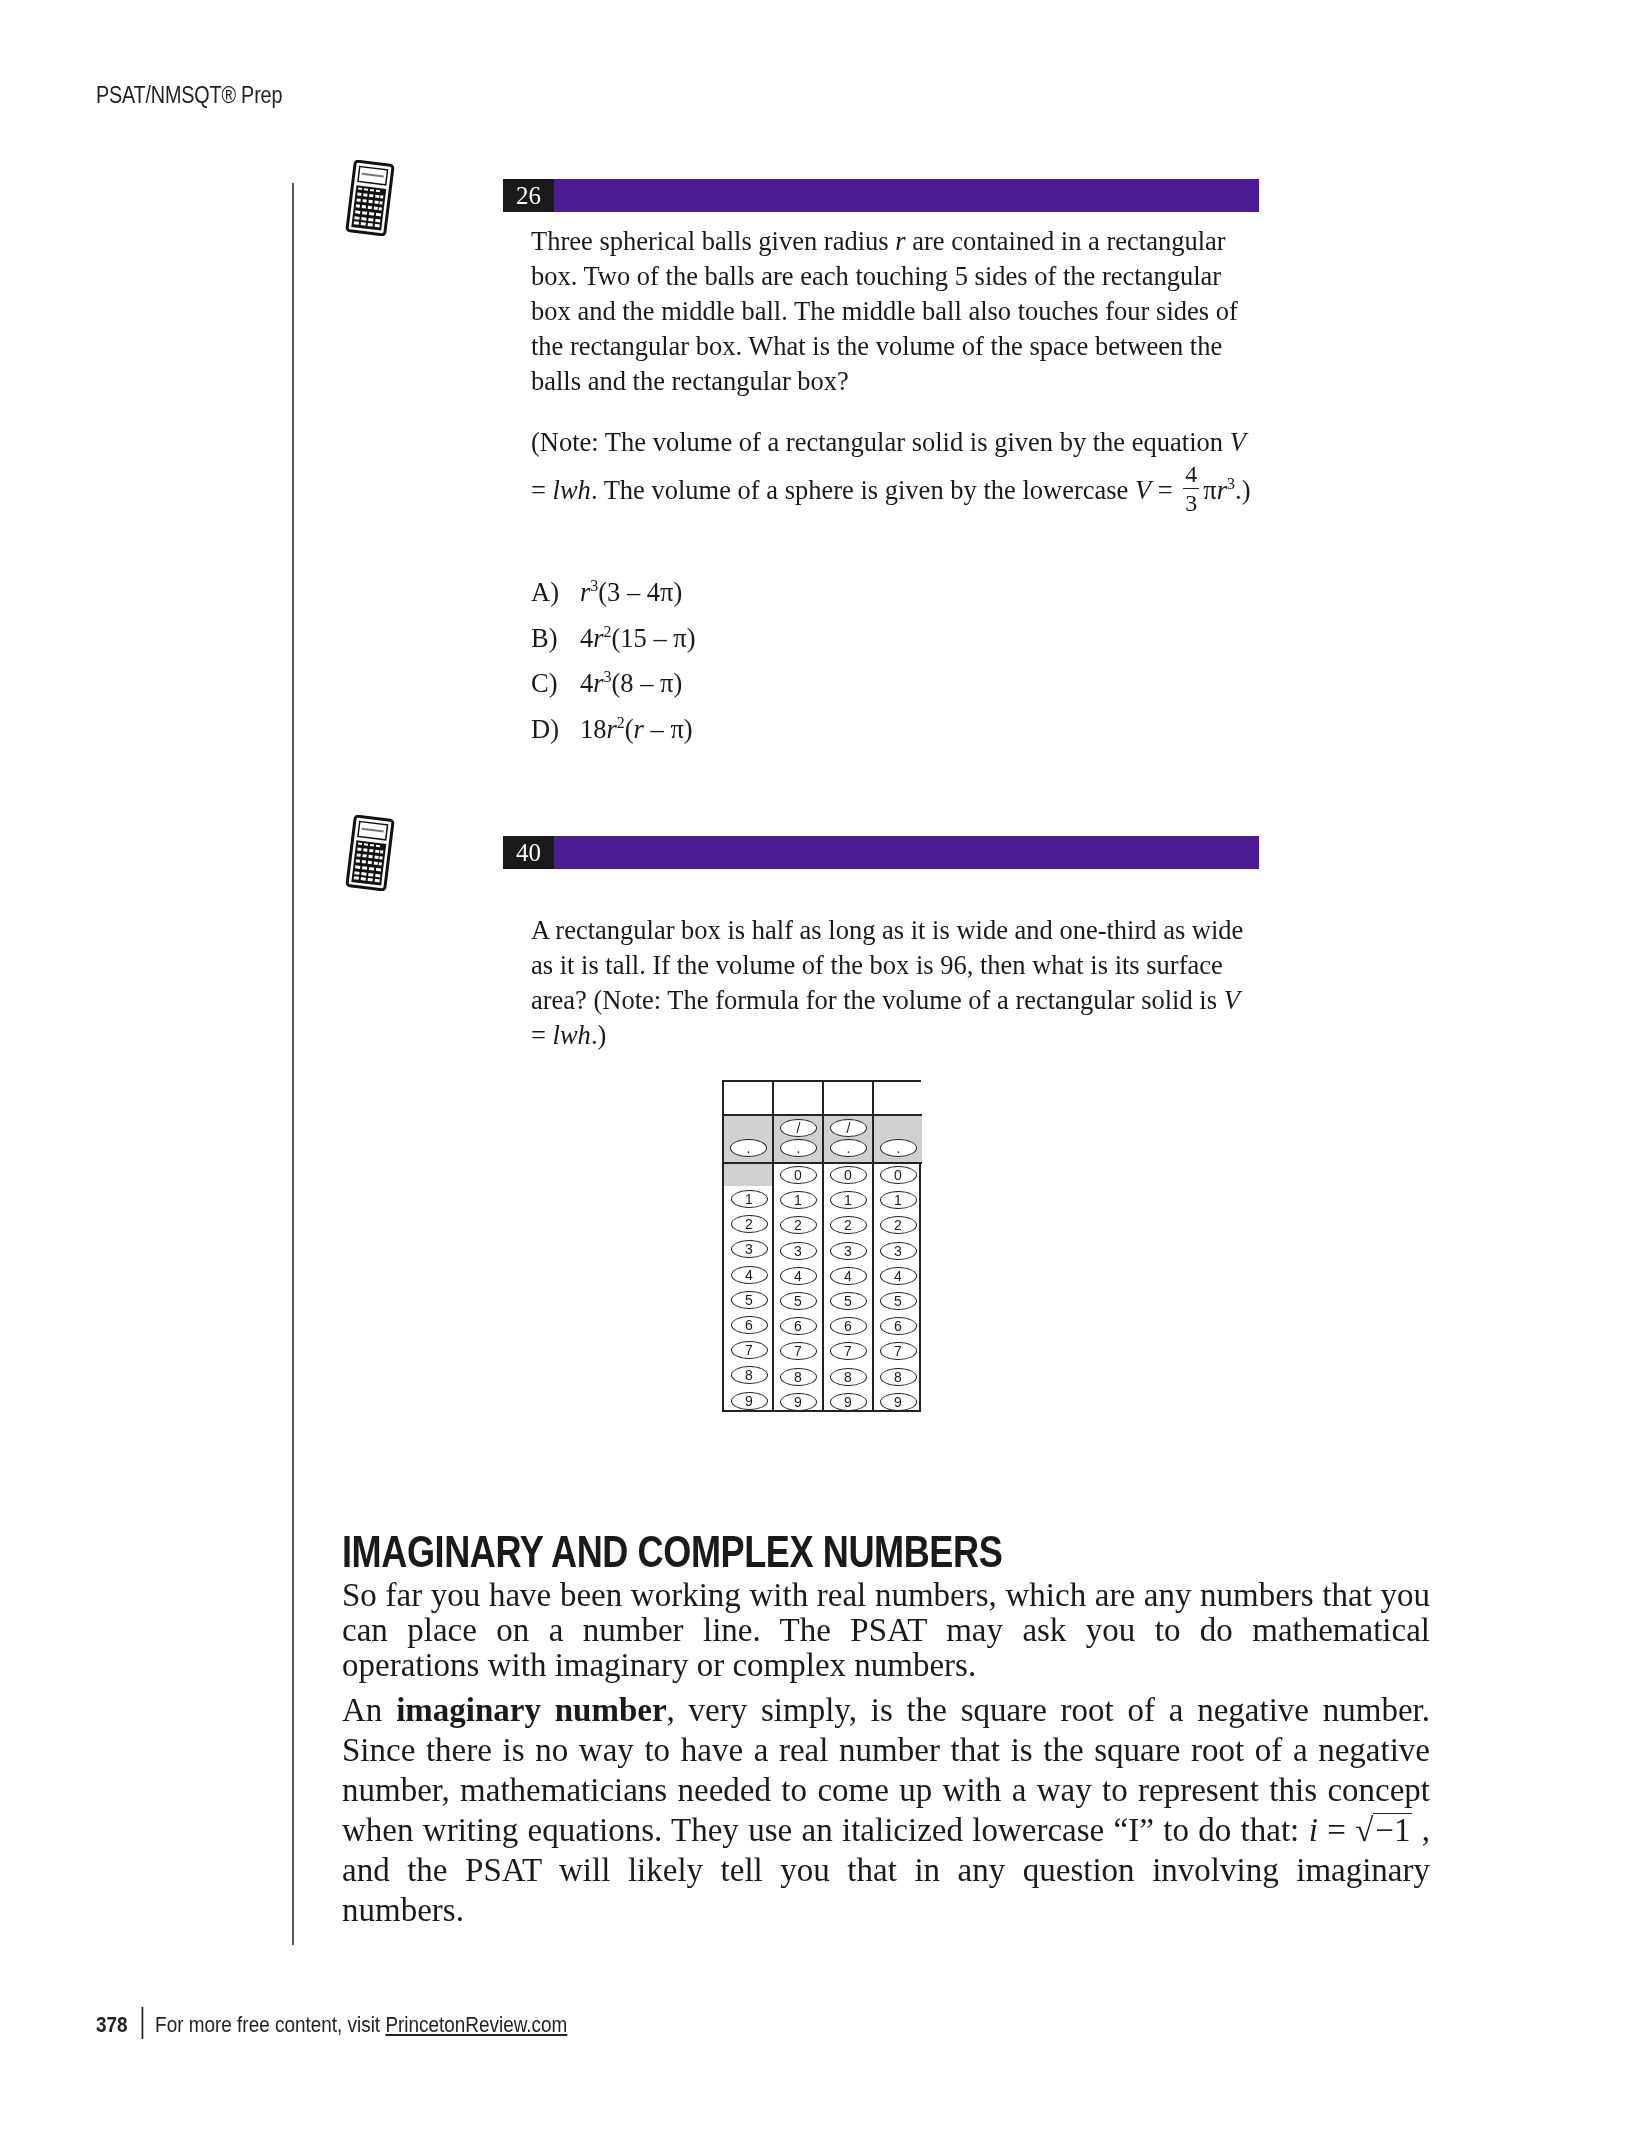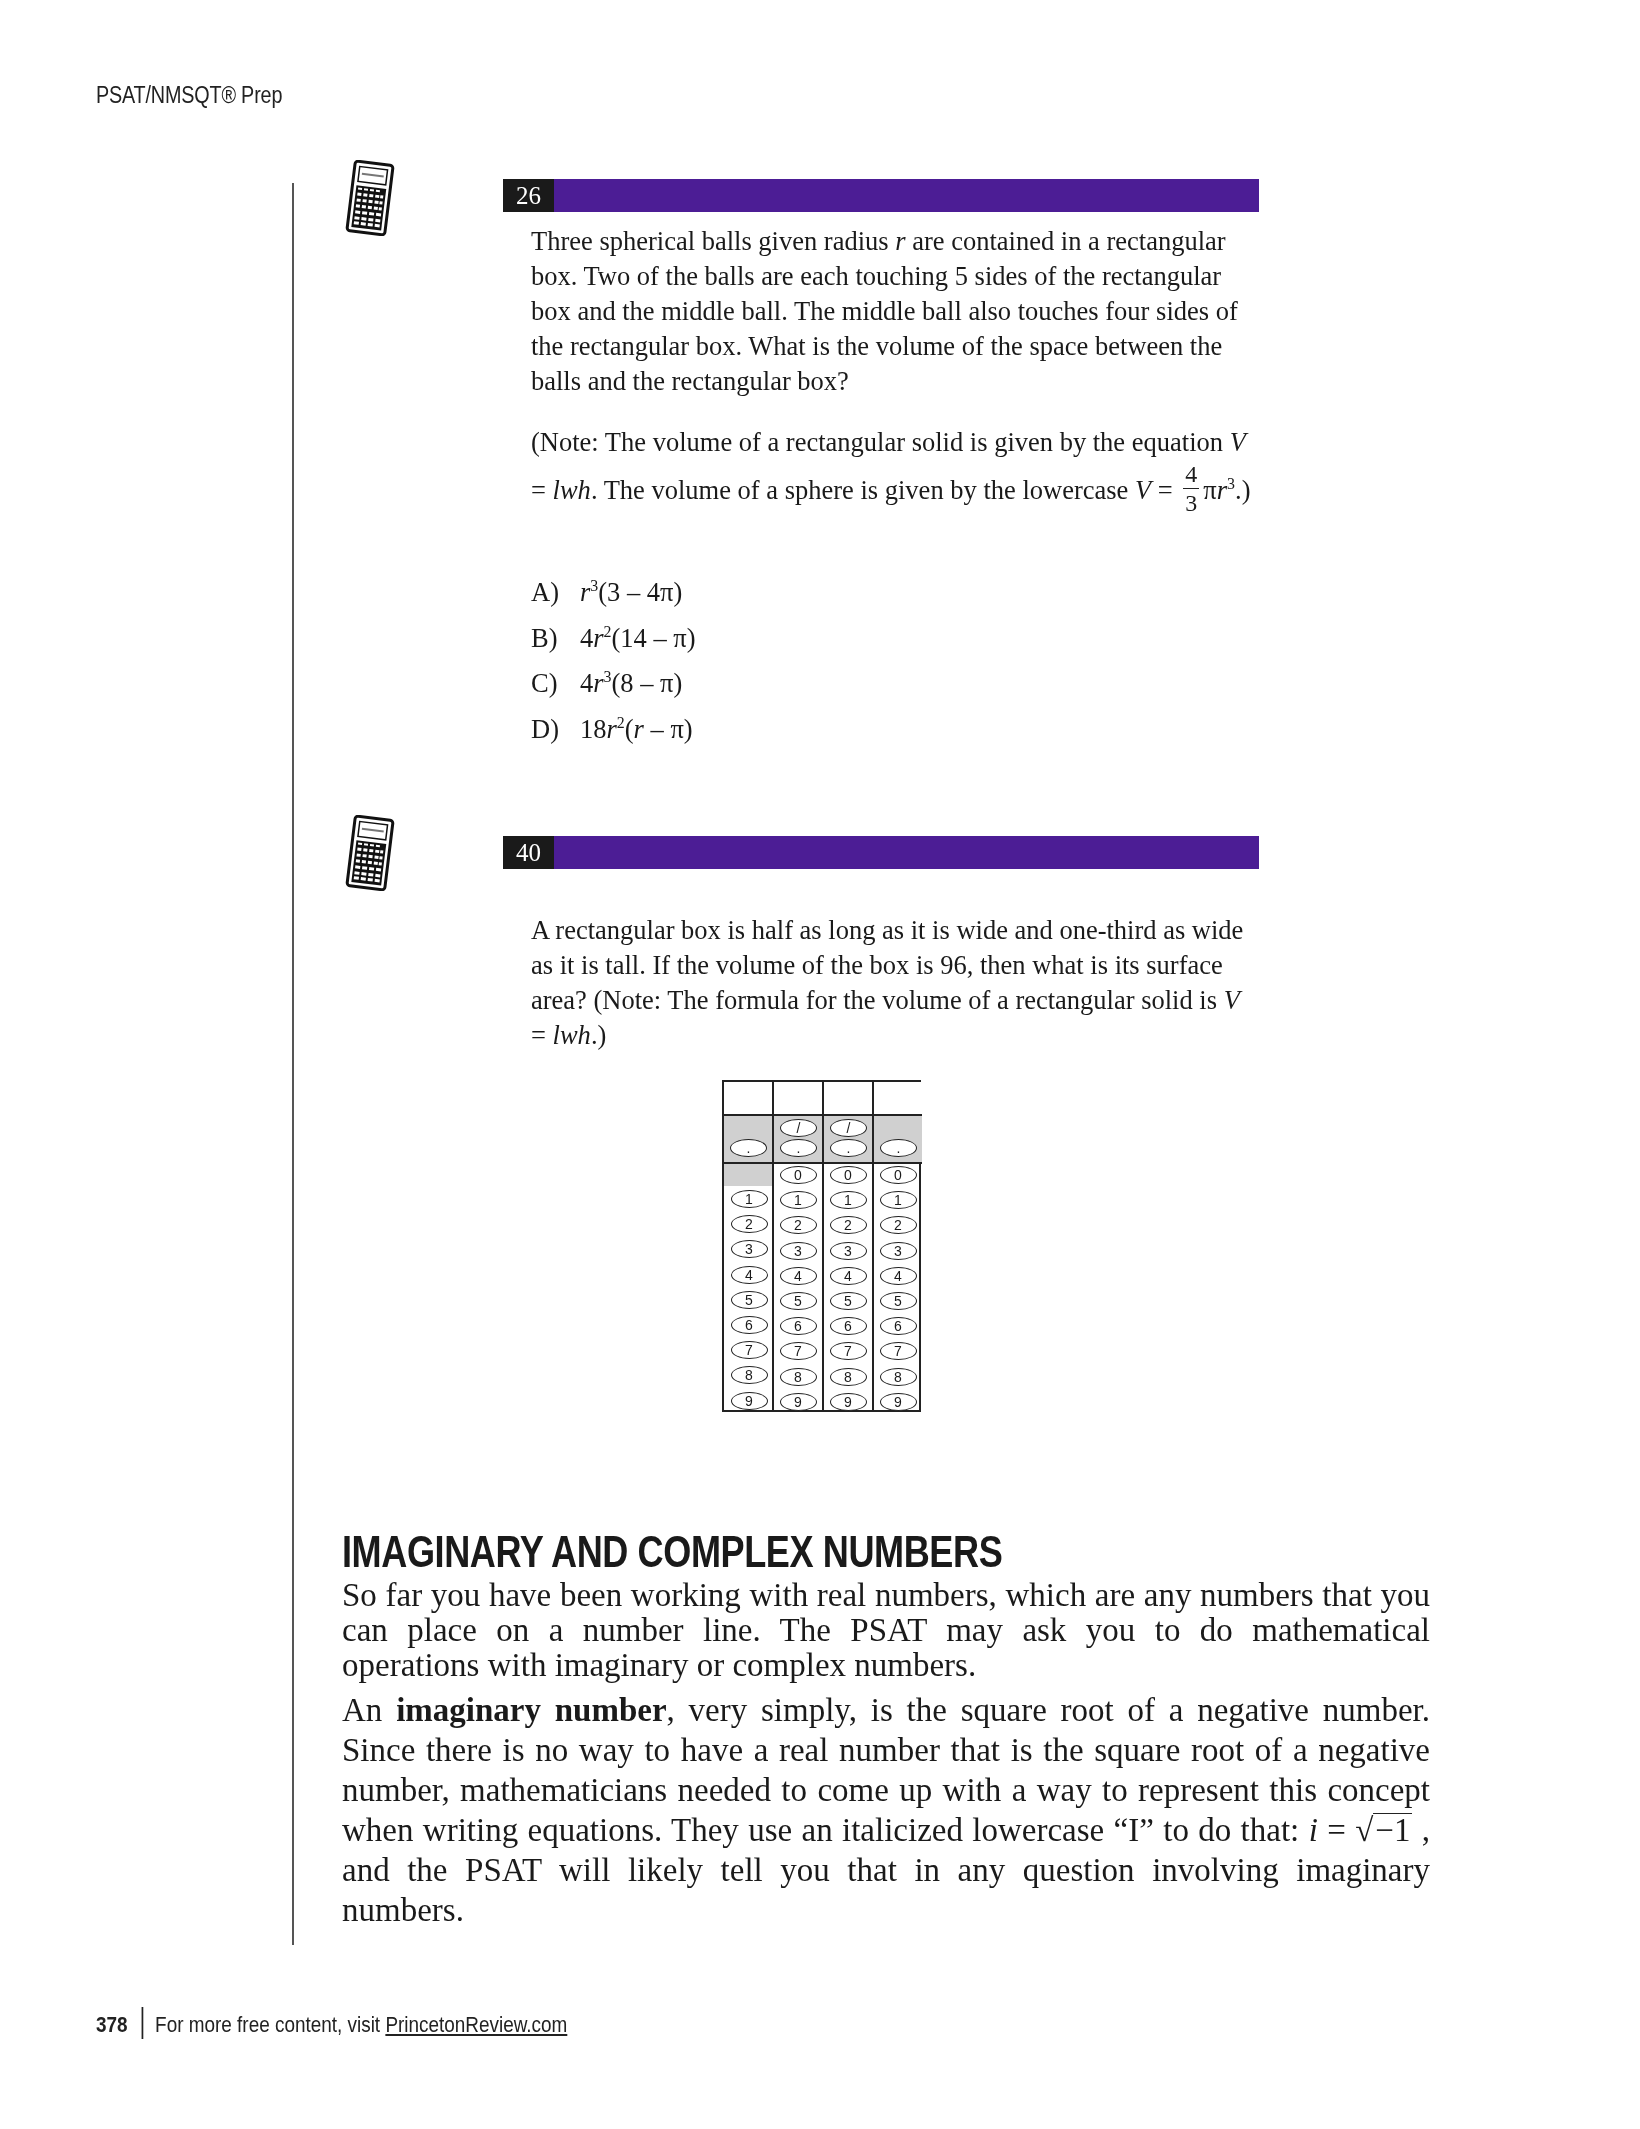--- a/index.html
+++ b/index.html
@@ -103,21 +103,21 @@
   <div class="q-num serif">26</div>
 </div>
 
 <div class="abs serif q-text" style="top:224px;">
   <p><span>Three spherical balls given radius </span><i>r</i><span> are contained in a rectangular box. Two of the balls are each touching 5 sides of the rectangular box and the middle ball. The middle ball also touches four sides of the rectangular box. What is the volume of the space between the balls and the rectangular box?</span></p>
   <p class="note"><span>(Note: The volume of a rectangular solid is given by the equation </span><i>V</i><span> = </span><i>lwh</i><span>. The volume of a sphere is given by the lowercase </span><i>V</i><span> = </span><span class="frac"><span class="num">4</span><span class="den">3</span></span><span>π</span><i>r</i><sup>3</sup><span>.)</span></p>
 </div>
 
 <div class="abs serif choices" style="top:570px;">
   <div class="choice"><span class="letter">A)</span><span></span><i>r</i><sup>3</sup><span>(3 – 4π)</span></div>
-  <div class="choice"><span class="letter">B)</span><span>4</span><i>r</i><sup>2</sup><span>(14 – π)</span></div>
+  <div class="choice"><span class="letter">B)</span><span>4</span><i>r</i><sup>2</sup><span>(15 – π)</span></div>
   <div class="choice"><span class="letter">C)</span><span>4</span><i>r</i><sup>3</sup><span>(8 – π)</span></div>
   <div class="choice"><span class="letter">D)</span><span>18</span><i>r</i><sup>2</sup><span>(</span><i>r</i><span> – π)</span></div>
 </div>
 
 <svg class="abs calc" style="left:345px;top:815px;" viewBox="0 0 50 76">
   <g transform="rotate(7 25 38)">
     <rect x="6" y="3" width="38" height="70" rx="3" fill="#fff" stroke="#111" stroke-width="3"></rect>
     <rect x="11" y="8" width="28" height="15" fill="#fff" stroke="#111" stroke-width="1.5"></rect>
     <line x1="14" y1="15" x2="36" y2="15" stroke="#777" stroke-width="2"></line>
     <rect x="10" y="27" width="30" height="42" fill="#111"></rect>

